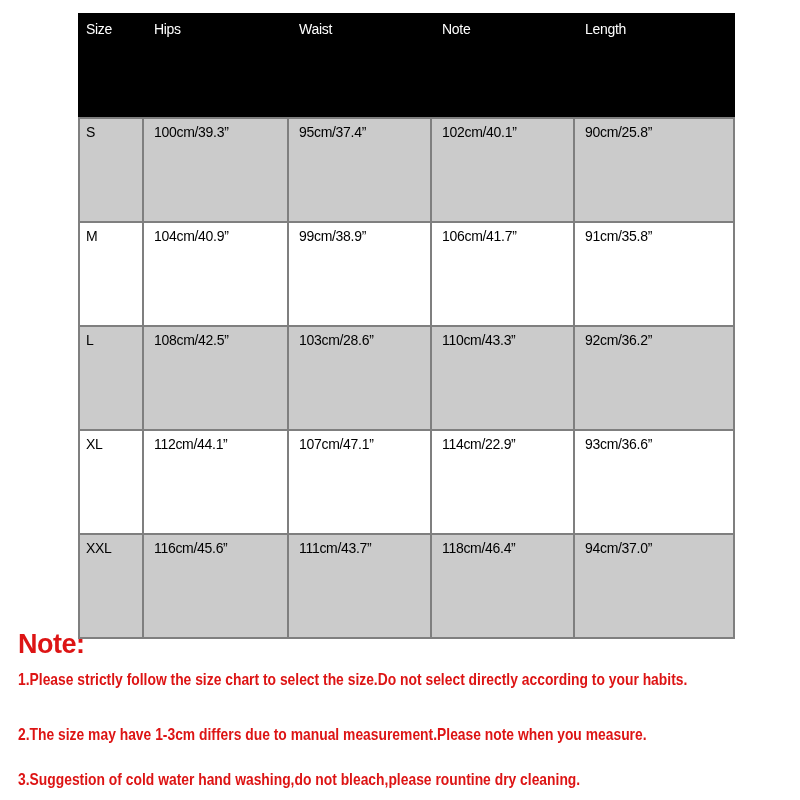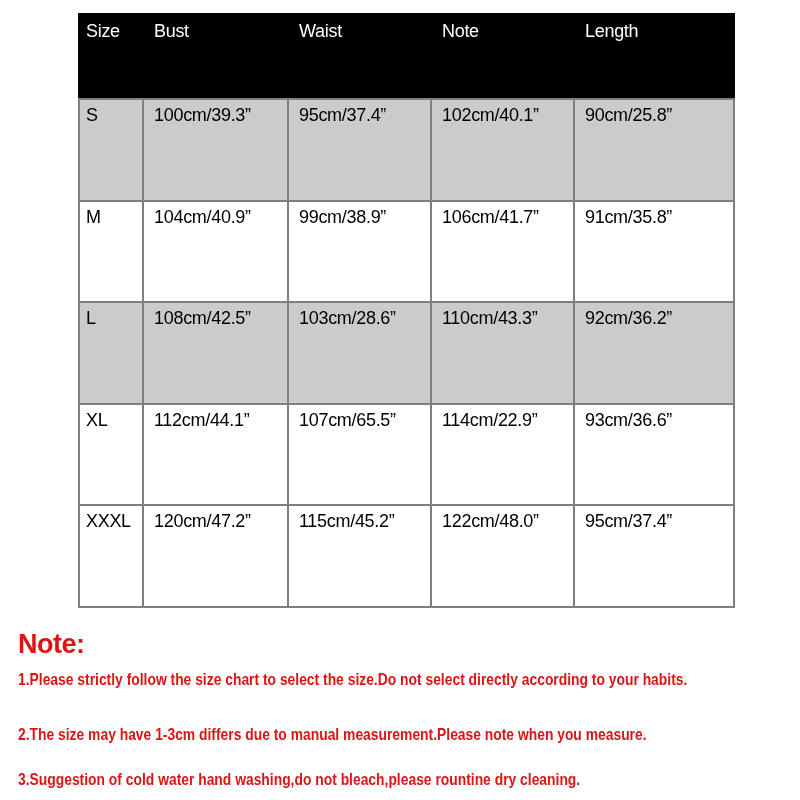--- a/index.html
+++ b/index.html
@@ -28,24 +28,24 @@
   table.size-chart col.c1 { width: 145px; }
   table.size-chart col.c2 { width: 143px; }
   table.size-chart col.c3 { width: 143px; }
   table.size-chart col.c4 { width: 160px; }
 
   table.size-chart th,
   table.size-chart td {
     border: 2px solid #7f7f7f;
     vertical-align: top;
     text-align: left;
-    font-size: 18px;
+    font-size: 14px;
     letter-spacing: -0.3px;
     padding: 5px 4px 0 10px;
-    height: 85px;
+    height: 104px;
     box-sizing: border-box;
     color: #000000;
     font-weight: 400;
     overflow: hidden;
     white-space: nowrap;
   }
   table.size-chart thead th {
     background: #000000;
     color: #ffffff;
     border-color: #000000;
@@ -93,21 +93,21 @@
     <colgroup>
       <col class="c0">
         <col class="c1">
         <col class="c2">
         <col class="c3">
         <col class="c4">
     </colgroup>
     <thead>
       <tr>
         <th class="first">Size</th>
-        <th>Bust</th>
+        <th>Hips</th>
         <th>Waist</th>
         <th>Note</th>
         <th>Length</th>
       </tr>
     </thead>
     <tbody>
       <tr class="row-gray">
         <td class="first">S</td>
         <td>100cm/39.3”</td>
         <td>95cm/37.4”</td>
@@ -124,30 +124,30 @@
       <tr class="row-gray">
         <td class="first">L</td>
         <td>108cm/42.5”</td>
         <td>103cm/28.6”</td>
         <td>110cm/43.3”</td>
         <td>92cm/36.2”</td>
       </tr>
       <tr class="row-white">
         <td class="first">XL</td>
         <td>112cm/44.1”</td>
-        <td>107cm/65.5”</td>
+        <td>107cm/47.1”</td>
         <td>114cm/22.9”</td>
         <td>93cm/36.6”</td>
       </tr>
-      <tr class="row-white">
-        <td class="first">XXXL</td>
-        <td>120cm/47.2”</td>
-        <td>115cm/45.2”</td>
-        <td>122cm/48.0”</td>
-        <td>95cm/37.4”</td>
+      <tr class="row-gray">
+        <td class="first">XXL</td>
+        <td>116cm/45.6”</td>
+        <td>111cm/43.7”</td>
+        <td>118cm/46.4”</td>
+        <td>94cm/37.0”</td>
       </tr>
     </tbody>
   </table>
 
   <div class="note-heading">Note:</div>
   <div class="note-item note-1">1.Please strictly follow the size chart to select the size.Do not select directly according to your habits.</div>
   <div class="note-item note-2">2.The size may have 1-3cm differs due to manual measurement.Please note when you measure.</div>
   <div class="note-item note-3">3.Suggestion of cold water hand washing,do not bleach,please rountine dry cleaning.</div>
 
 </div>

